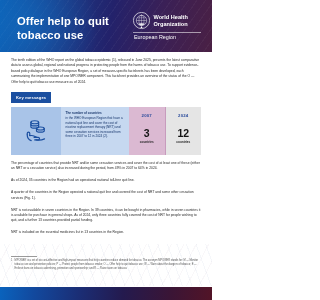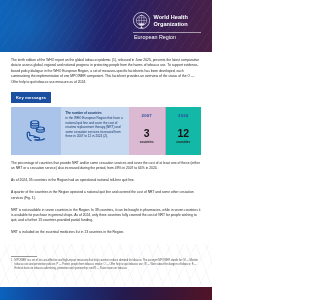--- a/index.html
+++ b/index.html
@@ -152,21 +152,21 @@
   }
   .info-stat-cell {
     flex: 1 1 0;
     background: #dbb9d2;
     display: flex;
     flex-direction: column;
     align-items: center;
     padding-top: 6px;
   }
   .info-stat-cell.second {
-    background: #14b8a6;
+    background: #e5e5e5;
     border-left: 0.7px solid #c79bbd;
   }
   .stat-year {
     font-size: 4.3px;
     font-weight: bold;
     color: #2a4b9b;
     letter-spacing: 0.2px;
   }
   .stat-number {
     font-size: 10.5px;
@@ -241,20 +241,21 @@
 </style>
 </head>
 <body>
 
 <div class="page">
 
   <div class="header">
     <div class="header-texture"></div>
     <div class="header-glow"></div>
 
+    <div class="doc-title">Offer help to quit tobacco use</div>
 
     <div class="who-logo">
       <div class="who-logo-row">
         <svg class="who-emblem" viewBox="0 0 40 40">
           <circle cx="20" cy="20" r="19" fill="none" stroke="#ffffff" stroke-width="1.6"></circle>
           <circle cx="20" cy="20" r="12.2" fill="none" stroke="#ffffff" stroke-width="1.1"></circle>
           <ellipse cx="20" cy="20" rx="6" ry="12.2" fill="none" stroke="#ffffff" stroke-width="0.9"></ellipse>
           <line x1="7.8" y1="20" x2="32.2" y2="20" stroke="#ffffff" stroke-width="0.9"></line>
           <line x1="9.6" y1="13.6" x2="30.4" y2="13.6" stroke="#ffffff" stroke-width="0.7"></line>
           <line x1="9.6" y1="26.4" x2="30.4" y2="26.4" stroke="#ffffff" stroke-width="0.7"></line>

